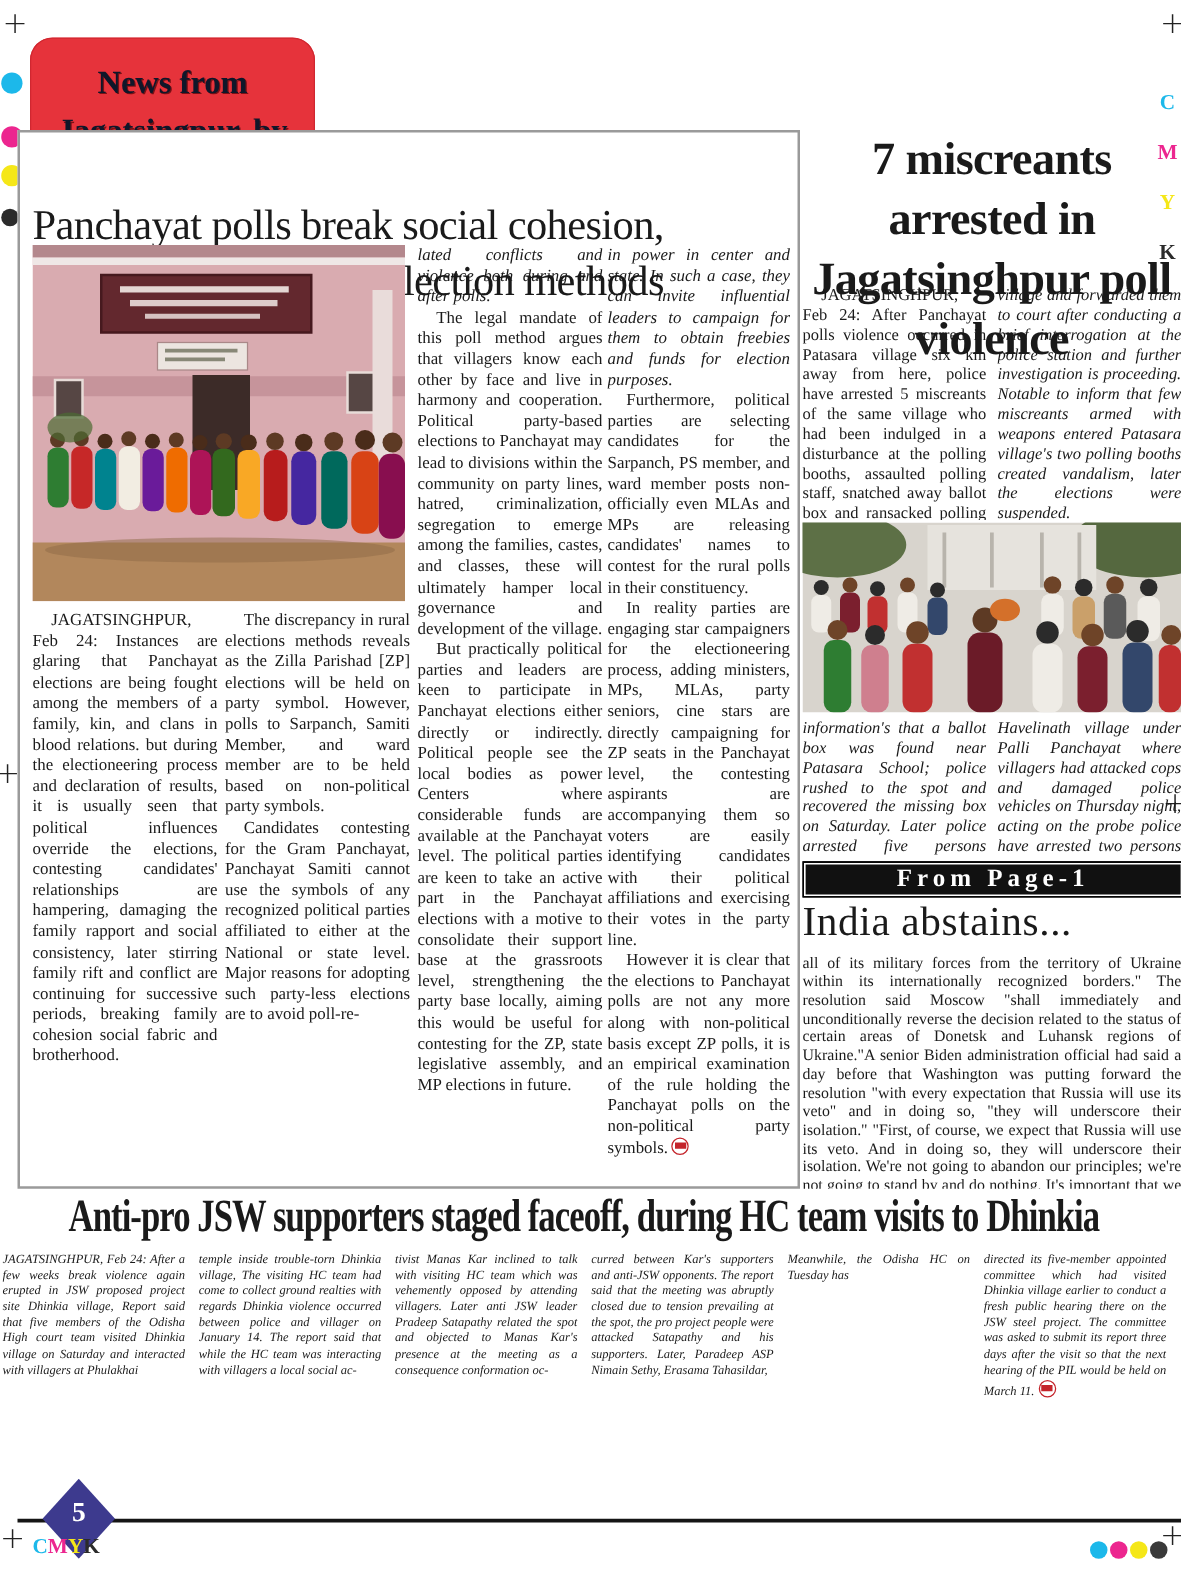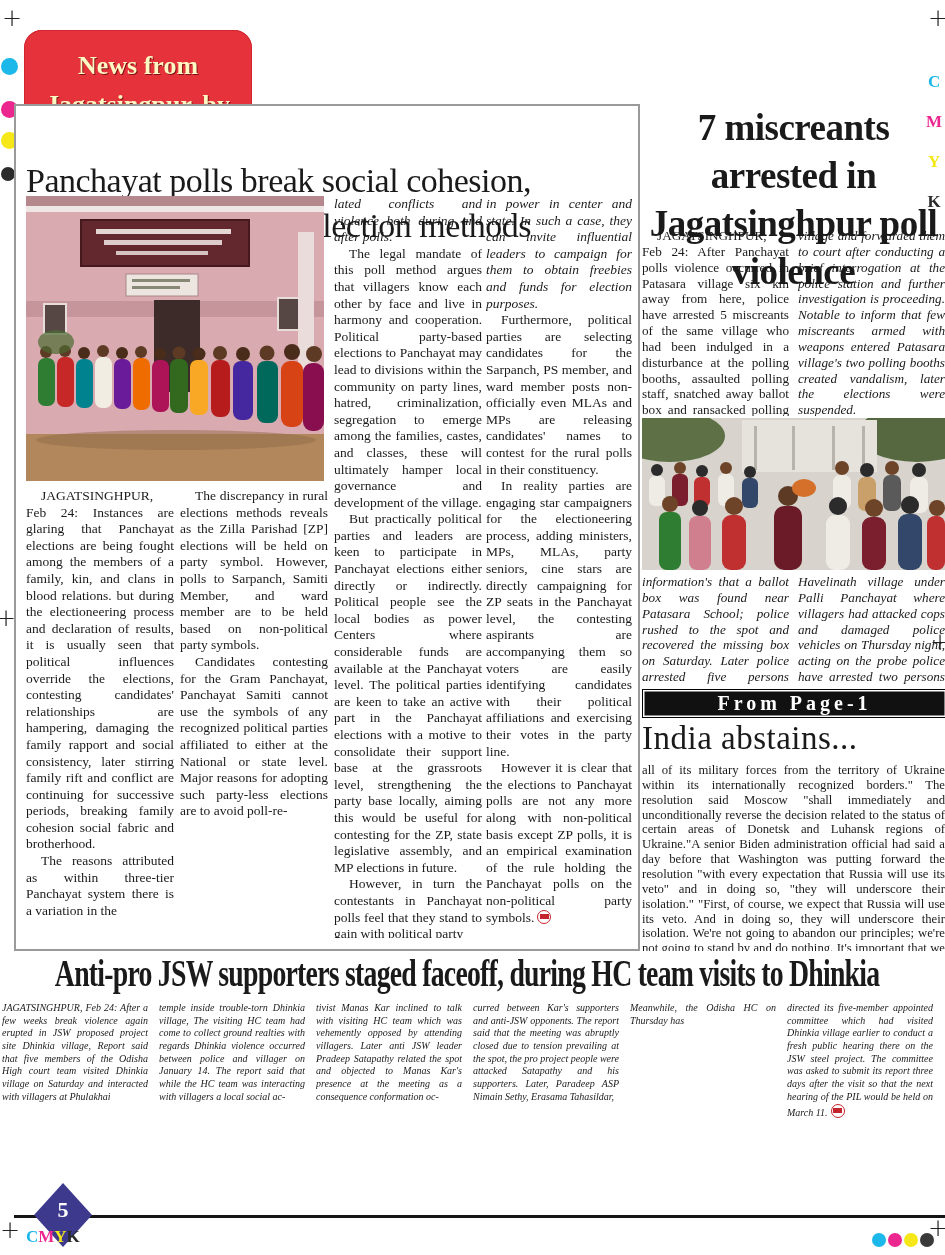--- a/index.html
+++ b/index.html
@@ -13,21 +13,21 @@
   .dotcol span{width:17px;height:17px;margin-bottom:26px;}
   .dotrow{position:absolute;left:872px;top:1233px;display:flex;gap:2px;}
   .dotrow span{width:14px;height:14px;}
   .cmyk-letters{position:absolute;left:926px;top:62px;font-weight:bold;font-size:17px;line-height:40px;text-align:center;}
   .cmyk-footer{position:absolute;left:26px;top:1227px;font-weight:bold;font-size:17px;letter-spacing:0px;}
   .c-cyan{color:#1cb8ea;} .c-mag{color:#ec268f;} .c-yel{color:#f5e718;} .c-blk{color:#2b2b2b;}
   
   .badge{position:absolute;left:24px;top:30px;width:228px;height:148px;background:#e6333b;
          border-radius:18px;display:flex;flex-direction:column;justify-content:center;align-items:center;
          box-shadow:0 0 0 1px #d02730 inset;}
-  .badge div{color:#fef9c3;font-weight:bold;font-size:26px;line-height:1.5;text-shadow:1px 1px 0 #7a1115;}
+  .badge div{color:#0f172a;font-weight:bold;font-size:26px;line-height:1.5;text-shadow:1px 1px 0 #7a1115;}
   
   .a1{position:absolute;left:14px;top:104px;width:622px;height:843px;border:2px solid #9a9a9a;background:#fff;}
   .a1 .headline{padding:6px 22px 2px 10px;font-size:34px;font-weight:normal;line-height:1.32;letter-spacing:-0.5px;margin-top:47px;}
   .photo1{position:absolute;left:10px;top:90px;width:298px;height:285px;}
   .col{position:absolute;text-align:justify;overflow:hidden;font-size:13.5px;line-height:1.23;}
   .a1 .c1{left:10px;top:382px;width:148px;height:450px;}
   .a1 .c2{left:164px;top:382px;width:148px;height:450px;}
   .a1 .c3{left:318px;top:90px;width:148px;height:742px;}
   .a1 .c4{left:470px;top:90px;width:146px;height:742px;}
   .para{margin:0;text-indent:15px;}
@@ -172,31 +172,29 @@
         <g>
             <circle cx="288" cy="158" r="8" fill="#5d3a24"></circle>
             <rect x="277" y="167" width="21" height="68" rx="9" fill="#880e4f"></rect>
           </g>
       </g>
       <ellipse cx="30" cy="146" rx="18" ry="12" fill="#4c6b33" opacity="0.7"></ellipse>
     </svg>
 
     <div class="col c1">
       <p class="para">JAGATSINGHPUR, Feb 24: Instances are glaring that Panchayat elections are being fought among the members of a family, kin, and clans in blood relations. but during the electioneering process and declaration of results, it is usually seen that political influences override the elections, contesting candidates' relationships are hampering, damaging the family rapport and social consistency, later stirring family rift and conflict are continuing for successive periods, breaking family cohesion social fabric and brotherhood.</p>
-      <p class="para">The reasons attributed as within three-tier Panchayat system there is a variation in the</p>
     </div>
     <div class="col c2">
       <p class="para">The discrepancy in rural elections methods reveals as the Zilla Parishad [ZP] elections will be held on party symbol. However, polls to Sarpanch, Samiti Member, and ward member are to be held based on non-political party symbols.</p>
       <p class="para">Candidates contesting for the Gram Panchayat, Panchayat Samiti cannot use the symbols of any recognized political parties affiliated to either at the National or state level. Major reasons for adopting such party-less elections are to avoid poll-re-</p>
     </div>
     <div class="col c3">
       <p class="para flush">lated conflicts and violence both during and after polls.</p>
       <p class="para">The legal mandate of this poll method argues that villagers know each other by face and live in harmony and cooperation. Political party-based elections to Panchayat may lead to divisions within the community on party lines, hatred, criminalization, segregation to emerge among the families, castes, and classes, these will ultimately hamper local governance and development of the village.</p>
       <p class="para">But practically political parties and leaders are keen to participate in Panchayat elections either directly or indirectly. Political people see the local bodies as power Centers where considerable funds are available at the Panchayat level. The political parties are keen to take an active part in the Panchayat elections with a motive to consolidate their support base at the grassroots level, strengthening the party base locally, aiming this would be useful for contesting for the ZP, state legislative assembly, and MP elections in future.</p>
-      <p class="para">However, in turn the contestants in Panchayat polls feel that they stand to gain with political party</p>
     </div>
     <div class="col c4">
       <p class="para flush">in power in center and state. In such a case, they can invite influential leaders to campaign for them to obtain freebies and funds for election purposes.</p>
       <p class="para">Furthermore, political parties are selecting candidates for the Sarpanch, PS member, and ward member posts non- officially even MLAs and MPs are releasing candidates' names to contest for the rural polls in their constituency.</p>
       <p class="para">In reality parties are engaging star campaigners for the electioneering process, adding ministers, MPs, MLAs, party seniors, cine stars are directly campaigning for ZP seats in the Panchayat level, the contesting aspirants are accompanying them so voters are easily identifying candidates with their political affiliations and exercising their votes in the party line.</p>
       <p class="para"><span>However it is clear that the elections to Panchayat polls are not any more along with non-political basis except ZP polls, it is an empirical examination of the rule holding the Panchayat polls on the non-political party symbols.</span><span class="endmark"></span></p>
     </div>
   </div>
 
   <div class="a2">
@@ -281,21 +279,21 @@
     <div class="col k2">
       <p class="para flush">temple inside trouble-torn Dhinkia village, The visiting HC team had come to collect ground realties with regards Dhinkia violence occurred between police and villager on January 14. The report said that while the HC team was interacting with villagers a local social ac-</p>
     </div>
     <div class="col k3">
       <p class="para flush">tivist Manas Kar inclined to talk with visiting HC team which was vehemently opposed by attending villagers. Later anti JSW leader Pradeep Satapathy related the spot and objected to Manas Kar's presence at the meeting as a consequence conformation oc-</p>
     </div>
     <div class="col k4">
       <p class="para flush">curred between Kar's supporters and anti-JSW opponents. The report said that the meeting was abruptly closed due to tension prevailing at the spot, the pro project people were attacked Satapathy and his supporters. Later, Paradeep ASP Nimain Sethy, Erasama Tahasildar,</p>
     </div>
     <div class="col k5">
-      <p class="para flush">Meanwhile, the Odisha HC on Thursday has</p>
+      <p class="para flush">Meanwhile, the Odisha HC on Tuesday has</p>
     </div>
     <div class="col k6">
       <p class="para flush"><span>directed its five-member appointed committee which had visited Dhinkia village earlier to conduct a fresh public hearing there on the JSW steel project. The committee was asked to submit its report three days after the visit so that the next hearing of the PIL would be held on March 11.</span><span class="endmark"></span></p>
     </div>
   </div>
 
   <div class="rule"></div>
   <div class="diamond-wrap">
     <svg width="58" height="64" viewBox="0 0 58 64">
       <polygon points="29,0 58,32 29,64 0,32" fill="#3d3a8e"></polygon>

